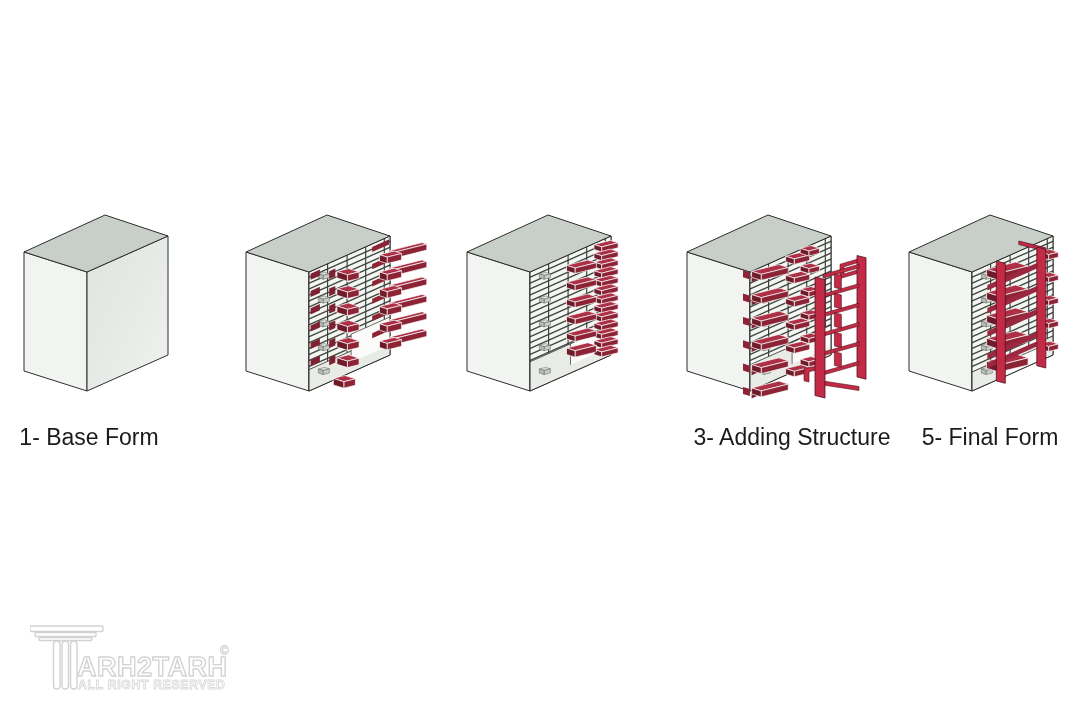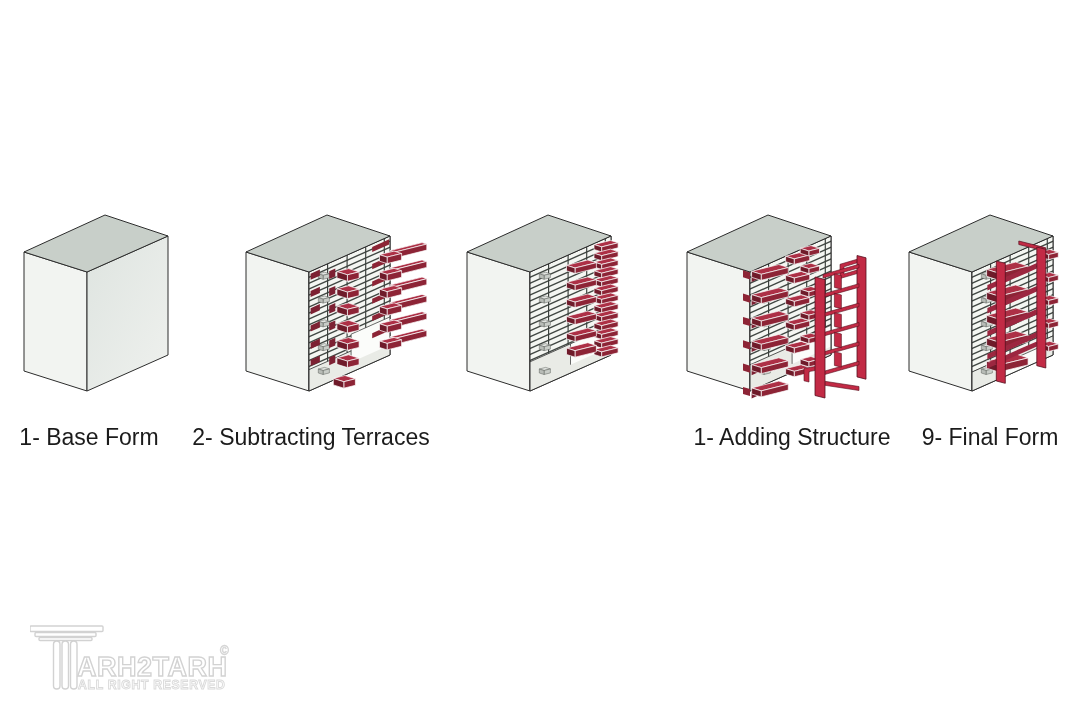--- a/index.html
+++ b/index.html
@@ -497,23 +497,22 @@
           <polygon points="1040.0,320.8 1048.6,323.5 1048.6,328.5 1040.0,325.8" fill="#6f1b2a" stroke="#ffffff" stroke-width="0.7" stroke-linejoin="round"></polygon>
           <polygon points="1040.0,343.7 1049.7,341.3 1058.3,344.0 1048.6,346.5" fill="#ad3046" stroke="#ffffff" stroke-width="0.7" stroke-linejoin="round"></polygon>
           <polygon points="1048.6,346.5 1058.3,344.0 1058.3,349.0 1048.6,351.5" fill="#8d2436" stroke="#ffffff" stroke-width="0.7" stroke-linejoin="round"></polygon>
           <polygon points="1040.0,343.7 1048.6,346.5 1048.6,351.5 1040.0,348.7" fill="#6f1b2a" stroke="#ffffff" stroke-width="0.7" stroke-linejoin="round"></polygon>
           <polygon points="996.3,261.0 1005.3,263.3 1005.3,383.3 996.3,381.0" fill="#c22a45" stroke="#57101f" stroke-width="0.8" stroke-linejoin="round"></polygon>
           <polygon points="1018.8,241.0 1045.8,247.8 1045.8,251.3 1018.8,244.5" fill="#c22a45" stroke="#57101f" stroke-width="0.7" stroke-linejoin="round"></polygon>
           <polygon points="1036.8,247.0 1045.8,249.3 1045.8,368.0 1036.8,365.7" fill="#c22a45" stroke="#57101f" stroke-width="0.8" stroke-linejoin="round"></polygon>
         </g>
       </svg></div>
 <div class="lab" style="left:89px">1- Base Form</div>
-    <div class="lab" style="left:311px">2- Subtracting Terraces</div>
-    <div class="lab" style="left:792px">1- Adding Structure</div>
-    <div class="lab" style="left:990px">9- Final Form</div>
+    <div class="lab" style="left:792px">3- Adding Structure</div>
+    <div class="lab" style="left:990px">5- Final Form</div>
 <svg class="logo" width="240" height="100" viewBox="0 0 240 100">
 <g fill="#ffffff" stroke="#d2d2d2" stroke-width="1.4">
 <rect x="0" y="7" width="73" height="5.5" rx="1"></rect>
 <rect x="5" y="13.5" width="61" height="4" rx="1"></rect>
 <rect x="9" y="18.5" width="53" height="3" rx="1"></rect>
 <rect x="23.5" y="22" width="6.5" height="48" rx="3.2"></rect>
 <rect x="32" y="22" width="6.5" height="48" rx="3.2"></rect>
 <rect x="40.5" y="22" width="6.5" height="48" rx="3.2"></rect>
 </g>
 <text x="47" y="57" font-family="Liberation Sans, sans-serif" font-size="27" font-weight="bold" letter-spacing="0.5" fill="#ffffff" stroke="#d2d2d2" stroke-width="1.35">ARH2TARH</text>

